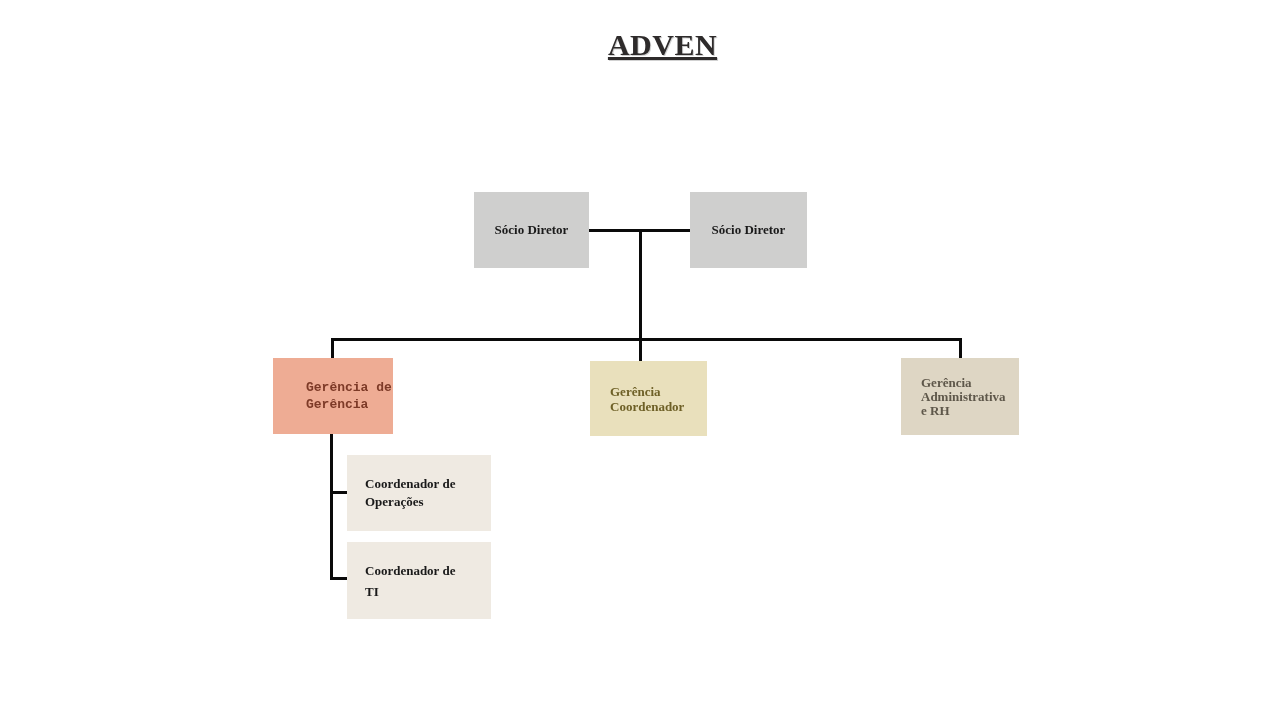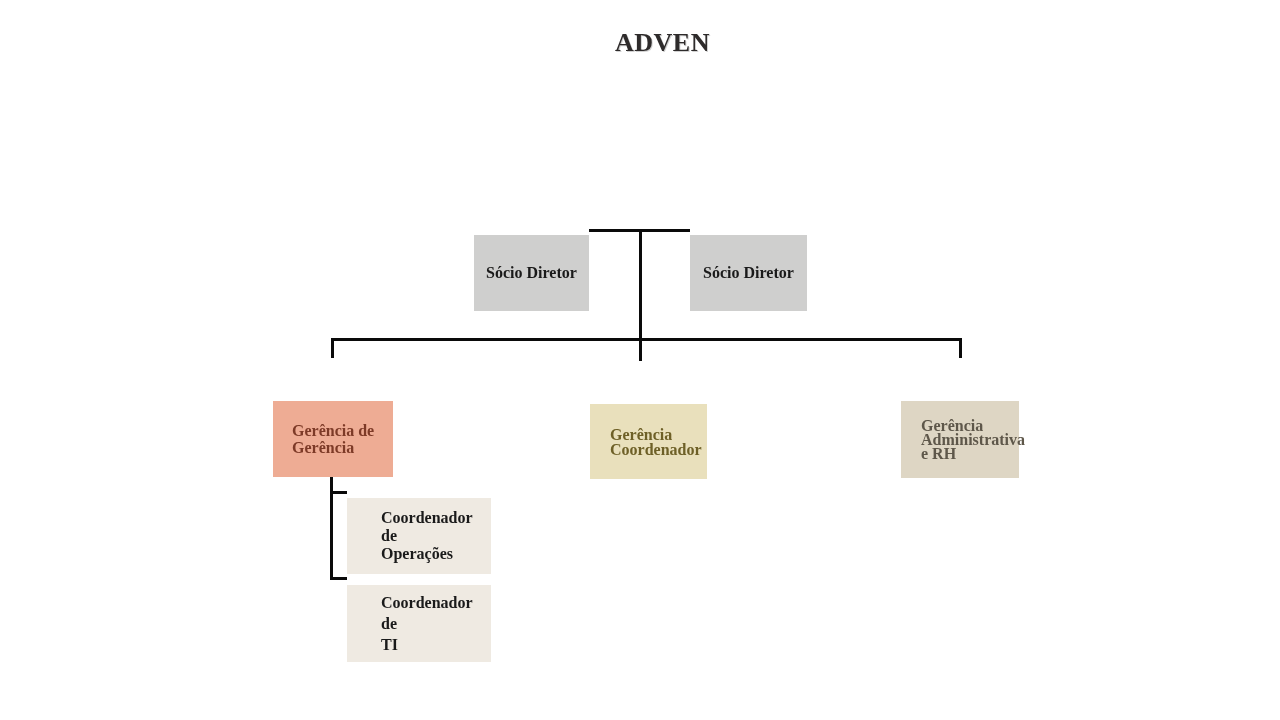--- a/index.html
+++ b/index.html
@@ -14,82 +14,83 @@
     background: #ffffff;
     font-family: "Liberation Serif", "DejaVu Serif", serif;
     overflow: hidden;
   }
   .chart-title {
     position: absolute;
     left: 350px;
     top: 28px;
     width: 625px;
     text-align: center;
-    font-size: 26px;
+    font-size: 30px;
     font-weight: bold;
     color: var(--title_color, #2e2b2b);
     text-shadow: 1px 1px 0 rgba(0,0,0,0.18);
     letter-spacing: 0.5px;
+    text-decoration: underline;
   }
   .chart-subtitle {
     position: absolute;
     left: 350px;
     top: 75px;
     width: 625px;
     text-align: center;
     font-size: 24px;
     font-weight: bold;
     color: var(--title_color, #2e2b2b);
     text-shadow: 1px 1px 0 rgba(0,0,0,0.18);
   }
   .node {
     position: absolute;
     box-sizing: border-box;
     display: flex;
     flex-direction: column;
     justify-content: center;
     font-weight: bold;
-    font-size: 16px;
-    margin-top: 43px;
+    font-size: 13px;
   }
   .node span { display: block; }
   .node-socio {
     background: var(--box_gray, #cfcfce);
     color: var(--text_dark, #1a1a1a);
     align-items: center;
     text-align: center;
     line-height: 16px;
   }
   .node-socio-left  { left: 474px; top: 192px; width: 115px; height: 76px; }
   .node-socio-right { left: 690px; top: 192px; width: 117px; height: 76px; }
   .node-operacoes {
     left: 273px; top: 358px; width: 120px; height: 76px;
     background: var(--box_salmon, #eeac94);
     color: var(--text_salmon, #7d3a27);
-    padding-left: 19px;
+    padding-left: 33px;
     line-height: 17px;
+    font-family: Liberation Mono, monospace;
   }
   .node-financeira {
     left: 590px; top: 361px; width: 117px; height: 75px;
     background: var(--box_tan, #e9e0bc);
     color: var(--text_tan, #6e6027);
     padding-left: 20px;
     line-height: 15px;
   }
   .node-administrativa {
     left: 901px; top: 358px; width: 118px; height: 77px;
     background: var(--box_greige, #ded6c4);
     color: var(--text_greige, #5e574a);
     padding-left: 20px;
     line-height: 14px;
   }
   .node-coord {
     background: var(--box_cream, #efeae2);
     color: var(--text_dark, #1a1a1a);
-    padding-left: 34px;
+    padding-left: 18px;
   }
   .node-coord-logistica { left: 347px; top: 455px; width: 144px; height: 76px; line-height: 18px; }
   .node-coord-ti        { left: 347px; top: 542px; width: 144px; height: 77px; line-height: 21px; }
   .connector {
     position: absolute;
     background: var(--connector, #0a0a0a);
   }
   .c-socio-h   { left: 589px; top: 229px; width: 101px; height: 3px; }
   .c-main-v    { left: 639px; top: 229px; width: 3px;  height: 112px; }
   .c-crossbar  { left: 331px; top: 338px; width: 631px; height: 3px; }

